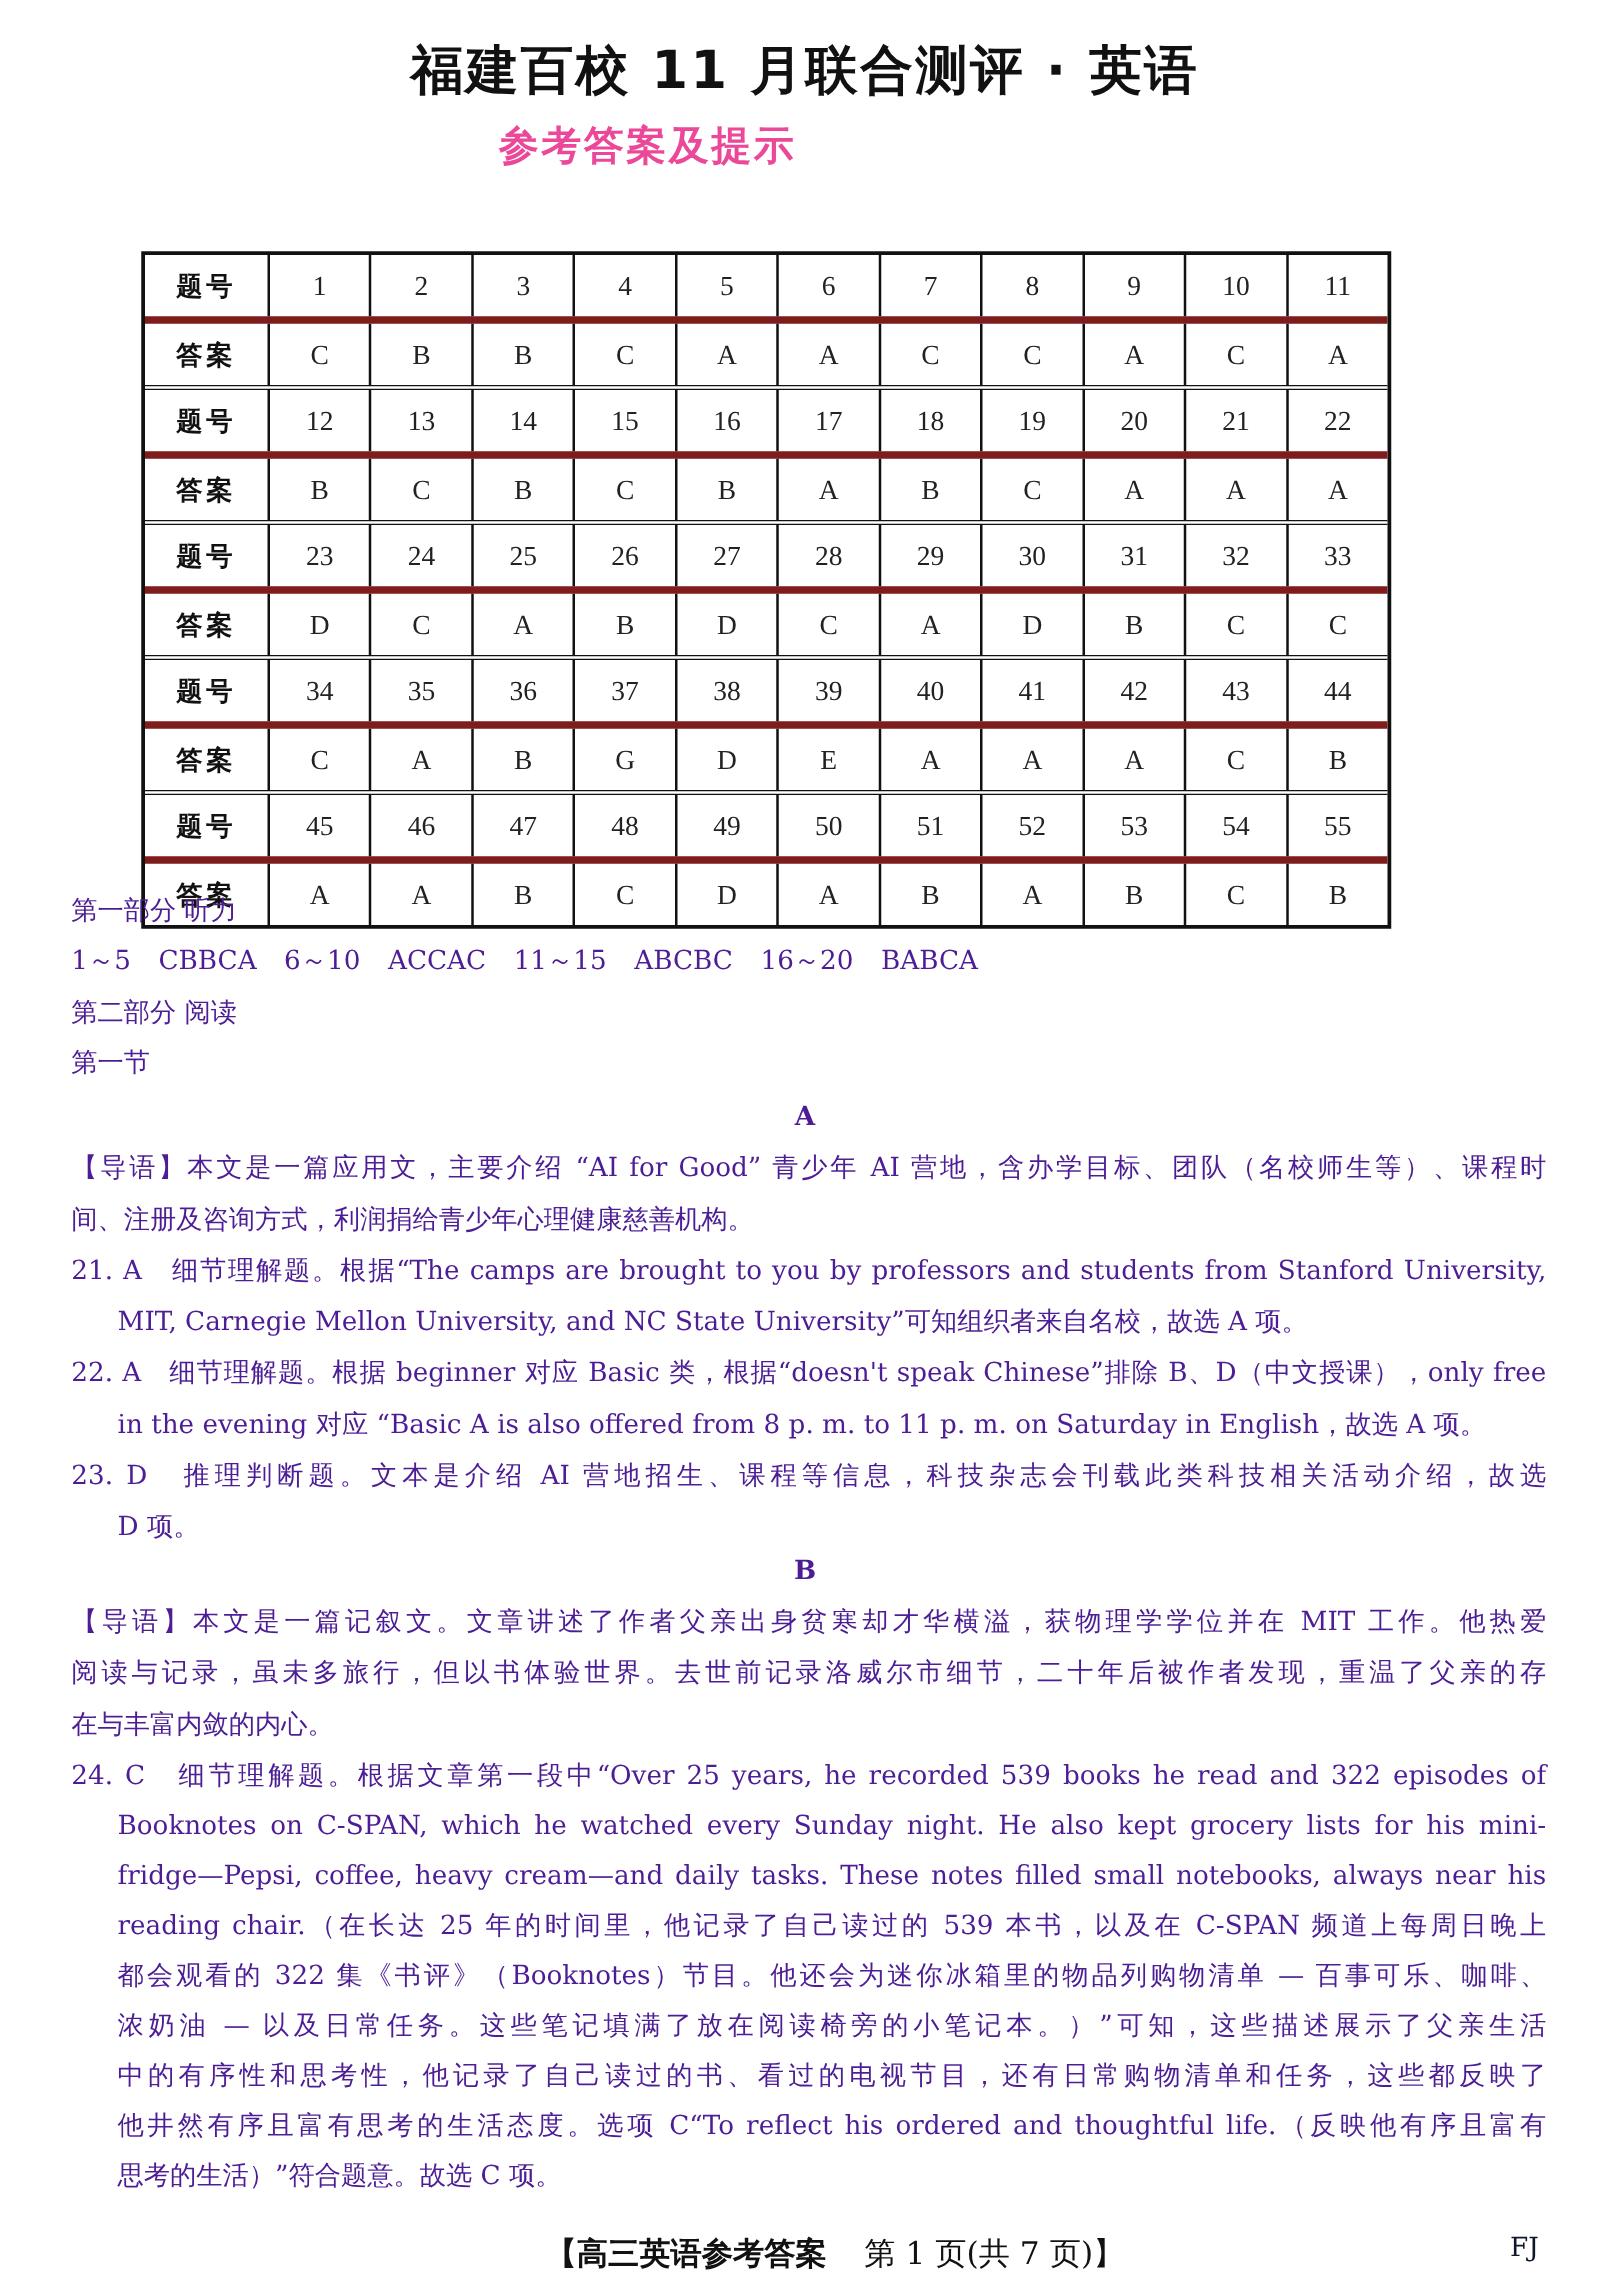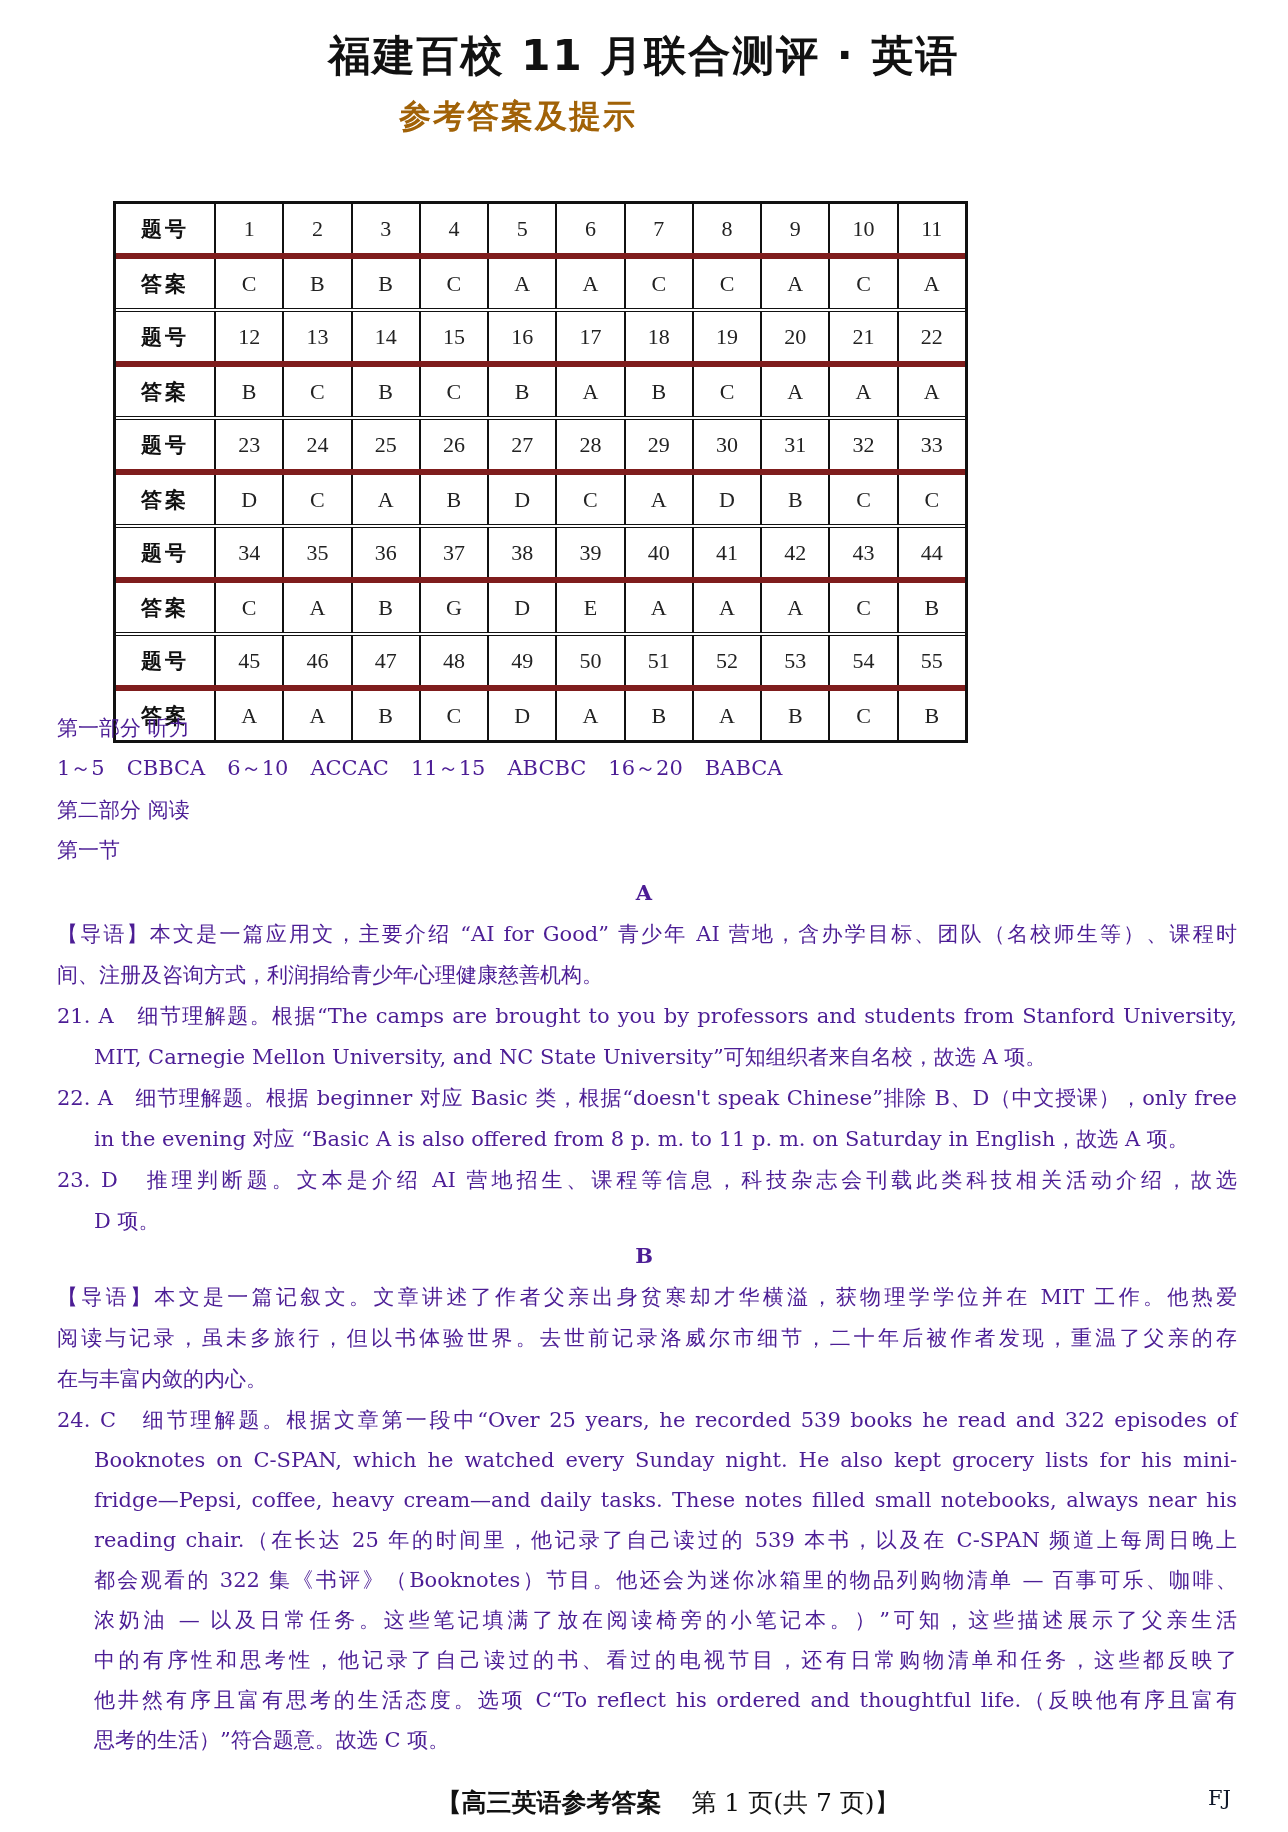--- a/index.html
+++ b/index.html
@@ -9,24 +9,24 @@
     color: #1a1a1a;
   }
   .title {
     position: absolute; left: 0; top: 28px; width: 1288px; text-align: center;
     font-family: "DejaVu Sans", "Liberation Sans", sans-serif;
     font-size: 42px; font-weight: bold; letter-spacing: 2px; color: #111;
   }
   .subtitle {
     position: absolute; left: 0; top: 95px; width: 1036px; text-align: center;
     font-family: "DejaVu Sans", "Liberation Sans", sans-serif;
-    font-size: 32px; font-weight: bold; letter-spacing: 2px; color: #a16207;
+    font-size: 32px; font-weight: bold; letter-spacing: 2px; color: #ec4899;
   }
   .answer-table {
-    position: absolute; left: 113px; top: 201px; width: 855px;
+    position: absolute; left: 113px; top: 201px; width: 1000px;
     border: 3px solid #111; box-sizing: border-box;
   }
   .block { border-bottom: 4px double #111; }
   .block:last-child { border-bottom: none; }
   .trow { display: flex; height: 49px; }
   .trow + .trow { border-top: 6px solid #7f1d1d; }
   .cell {
     flex: 1 1 0; display: flex; align-items: center; justify-content: center;
     border-left: 2px solid #111; font-size: 22px; color: #222;
     font-family: "Liberation Serif", "DejaVu Serif", serif;

